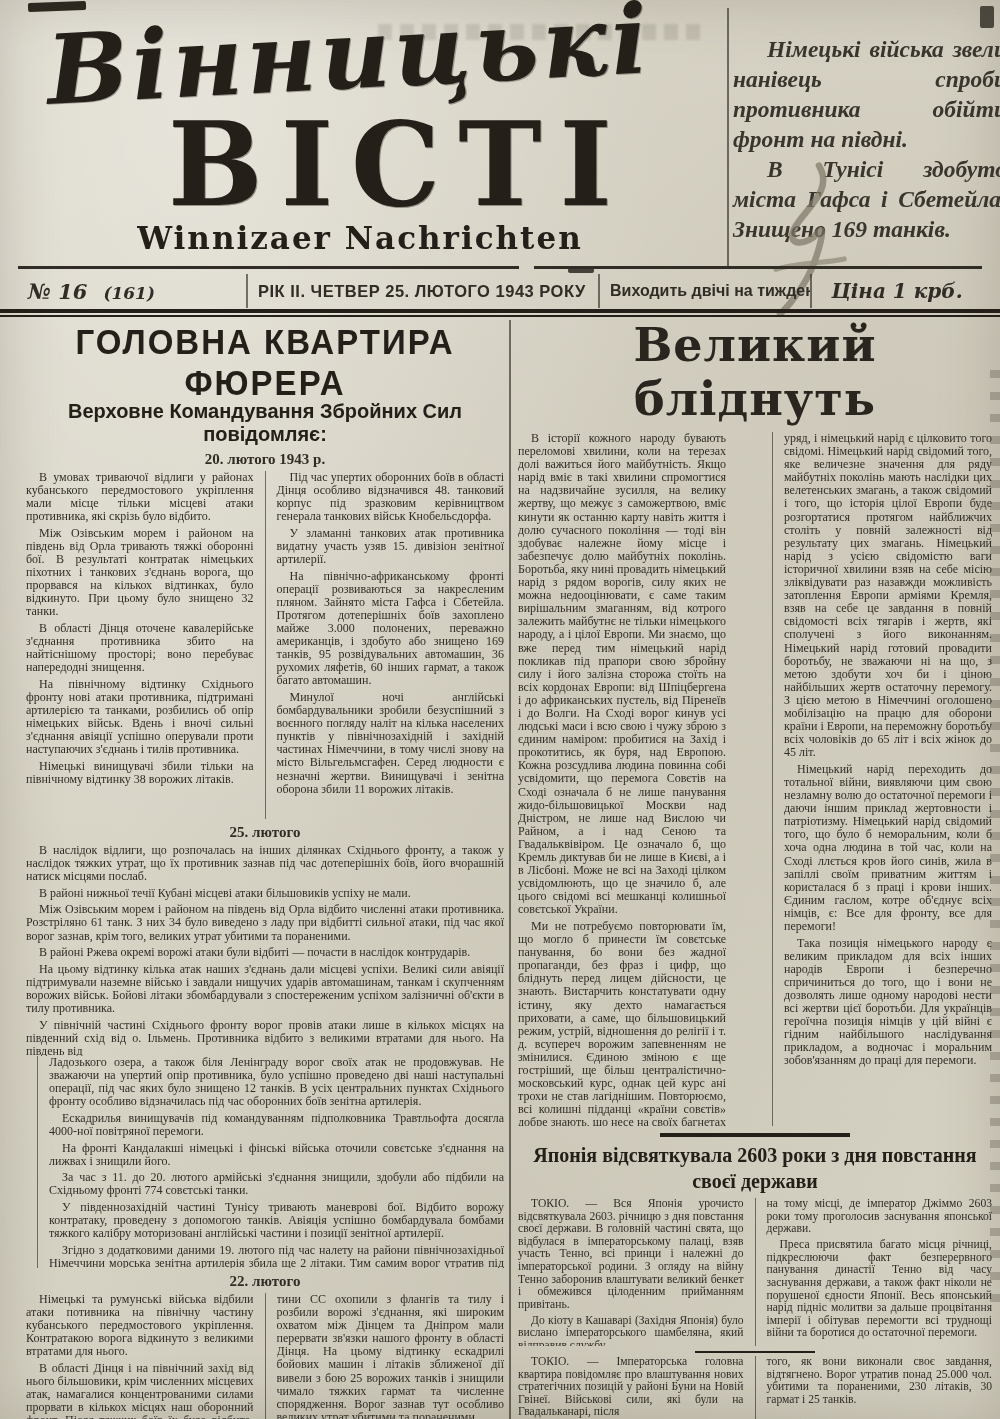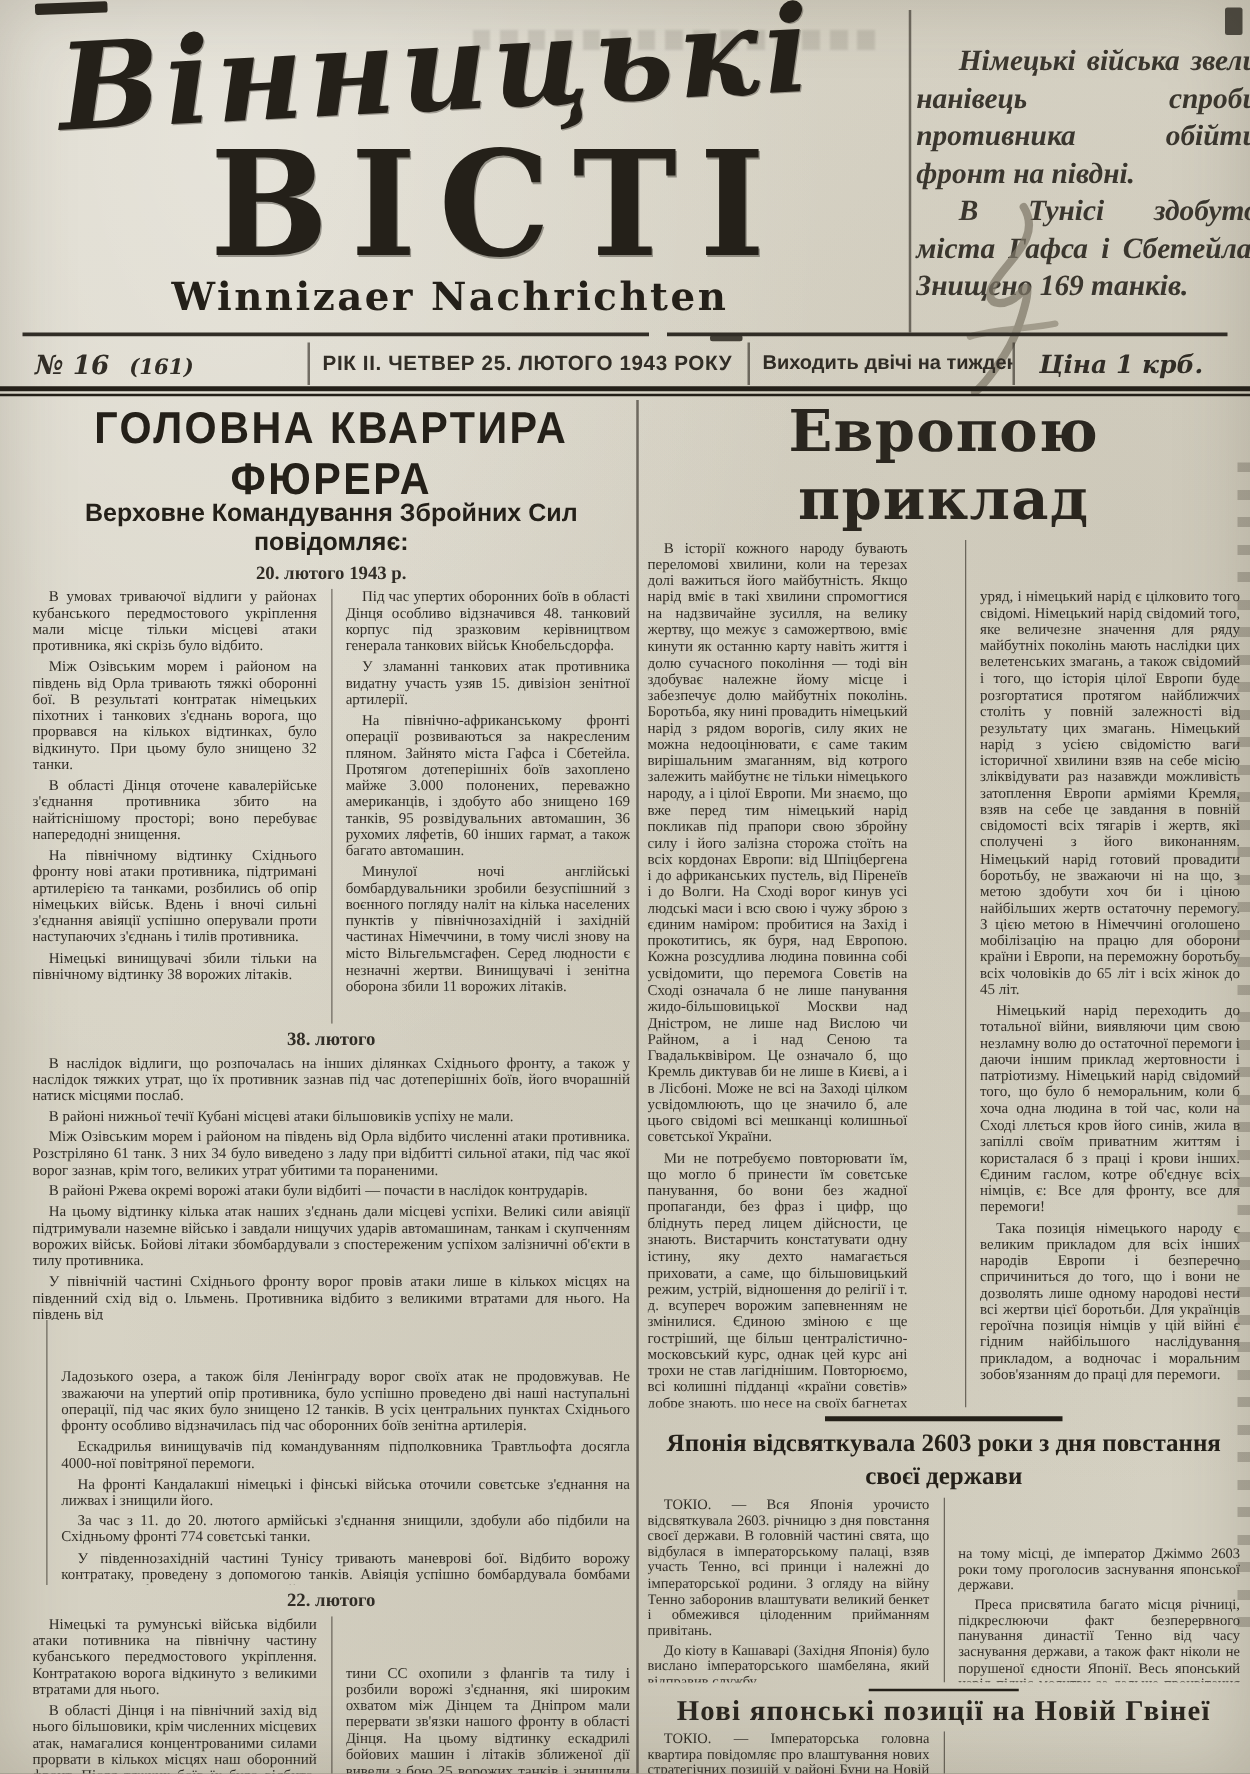--- a/index.html
+++ b/index.html
@@ -80,21 +80,21 @@
   h2.okw{margin:2px 0 4px;text-align:center;
     font-family:"Liberation Sans","DejaVu Sans",sans-serif;font-weight:bold;font-size:20px;color:var(--ink-dark);}
   .dateline{text-align:center;font-weight:bold;font-size:15px;margin:5px 0 3px;}
   .cols{display:flex;overflow:hidden;}
   .col{flex:1;min-width:0;font-size:12px;line-height:13.1px;text-align:justify;overflow:hidden;}
   .col p{margin:0 0 3.5px;text-indent:13px;}
   .cols .colwrap + .colwrap, .cols .col + .col, .cols .colwrap + .col, .cols .col + .colwrap{
     border-left:1px solid var(--rule);padding-left:11px;margin-left:11px;}
   .colwrap{flex:1;min-width:0;position:relative;overflow:hidden;}
   .colwrap .col{height:100%;}
-  .cont-first p:first-child{text-indent:0;margin-top:39px;}
+  .cont-first p:first-child{text-indent:0;}
   .hA{height:348px;} .hB{height:424px;flex-direction:column;} .hC{height:181px;}
   
   h1.vp{margin:0 0 6px;text-align:center;font-family:"DejaVu Serif",serif;font-weight:bold;
     font-size:46px;letter-spacing:1px;color:#2a261f;}
   .hVP{height:694px;gap:35px;}
   .sep-thick{width:190px;height:4px;background:var(--ink-dark);margin:7px auto 5px;}
   .sep-thin{width:120px;height:2px;background:var(--ink-dark);margin:5px auto 3px;}
   h3.jp{margin:2px 14px 4px;text-align:center;font-weight:bold;font-size:20px;line-height:26px;color:var(--ink-dark);}
   .hJP{height:148px;}
   h4.ng{margin:1px 0 3px;text-align:center;font-weight:bold;font-size:23px;letter-spacing:1px;color:#2a261f;}
@@ -158,21 +158,21 @@
           <p>Німецькі винищувачі збили тільки на північному відтинку 38 ворожих літаків.</p>
         </div>
       <div class="col">
           <p>Під час упертих оборонних боїв в області Дінця особливо відзначився 48. танковий корпус під зразковим керівництвом генерала танкових військ Кнобельсдорфа.</p>
           <p>У зламанні танкових атак противника видатну участь узяв 15. дивізіон зенітної артилерії.</p>
           <p>На північно-африканському фронті операції розвиваються за накресленим пляном. Зайнято міста Гафса і Сбетейла. Протягом дотеперішніх боїв захоплено майже 3.000 полонених, переважно американців, і здобуто або знищено 169 танків, 95 розвідувальних автомашин, 36 рухомих ляфетів, 60 інших гармат, а також багато автомашин.</p>
           <p>Минулої ночі англійські бомбардувальники зробили безуспішний з воєнного погляду наліт на кілька населених пунктів у північнозахідній і західній частинах Німеччини, в тому числі знову на місто Вільгельмсгафен. Серед людности є незначні жертви. Винищувачі і зенітна оборона збили 11 ворожих літаків.</p>
         </div>
     </div>
 
-    <div class="dateline">38. лютого</div>
+    <div class="dateline">25. лютого</div>
     <div class="cols hB">
       <div class="col">
           <p>В наслідок відлиги, що розпочалась на інших ділянках Східнього фронту, а також у наслідок тяжких утрат, що їх противник зазнав під час дотеперішніх боїв, його вчорашній натиск місцями послаб.</p>
           <p>В районі нижньої течії Кубані місцеві атаки більшовиків успіху не мали.</p>
           <p>Між Озівським морем і районом на південь від Орла відбито численні атаки противника. Розстріляно 61 танк. З них 34 було виведено з ладу при відбитті сильної атаки, під час якої ворог зазнав, крім того, великих утрат убитими та пораненими.</p>
           <p>В районі Ржева окремі ворожі атаки були відбиті — почасти в наслідок контрударів.</p>
           <p>На цьому відтинку кілька атак наших з'єднань дали місцеві успіхи. Великі сили авіяції підтримували наземне військо і завдали нищучих ударів автомашинам, танкам і скупченням ворожих військ. Бойові літаки збомбардували з спостереженим успіхом залізничні об'єкти в тилу противника.</p>
           <p>У північній частині Східнього фронту ворог провів атаки лише в кількох місцях на південний схід від о. Ільмень. Противника відбито з великими втратами для нього. На південь від</p>
         </div>
       <div class="col cont-first">
@@ -194,21 +194,21 @@
       <div class="colwrap">
         <div class="col cont-first">
             <p>тини СС охопили з флангів та тилу і розбили ворожі з'єднання, які широким охватом між Дінцем та Дніпром мали перервати зв'язки нашого фронту в області Дінця. На цьому відтинку ескадрилі бойових машин і літаків зближеної дії вивели з бою 25 ворожих танків і знищили чимало тяжких гармат та численне спорядження. Ворог зазнав тут особливо великих утрат убитими та пораненими.</p>
           </div>
 
       </div>
     </div>
   </section>
 
   <section class="rightsec">
-    <h1 class="vp">Европою приклад</h1>
+    <h1 class="vp">Великий бліднуть</h1>
     <div class="cols hVP">
       <div class="col">
           <p>В історії кожного народу бувають переломові хвилини, коли на терезах долі важиться його майбутність. Якщо нарід вміє в такі хвилини спромогтися на надзвичайне зусилля, на велику жертву, що межує з саможертвою, вміє кинути як останню карту навіть життя і долю сучасного покоління — тоді він здобуває належне йому місце і забезпечує долю майбутніх поколінь. Боротьба, яку нині провадить німецький нарід з рядом ворогів, силу яких не можна недооцінювати, є саме таким вирішальним змаганням, від котрого залежить майбутнє не тільки німецького народу, а і цілої Европи. Ми знаємо, що вже перед тим німецький нарід покликав під прапори свою збройну силу і його залізна сторожа стоїть на всіх кордонах Европи: від Шпіцбергена і до африканських пустель, від Піренеїв і до Волги. На Сході ворог кинув усі людські маси і всю свою і чужу зброю з єдиним наміром: пробитися на Захід і прокотитись, як буря, над Европою. Кожна розсудлива людина повинна собі усвідомити, що перемога Совєтів на Сході означала б не лише панування жидо-більшовицької Москви над Дністром, не лише над Вислою чи Райном, а і над Сеною та Гвадальквівіром. Це означало б, що Кремль диктував би не лише в Києві, а і в Лісбоні. Може не всі на Заході цілком усвідомлюють, що це значило б, але цього свідомі всі мешканці колишньої совєтської України.</p>
           <p>Ми не потребуємо повторювати їм, що могло б принести їм совєтське панування, бо вони без жадної пропаганди, без фраз і цифр, що бліднуть перед лицем дійсности, це знають. Вистарчить констатувати одну істину, яку дехто намагається приховати, а саме, що більшовицький режим, устрій, відношення до релігії і т. д. всупереч ворожим запевненням не змінилися. Єдиною зміною є ще гостріший, ще більш централістично-московський курс, однак цей курс ані трохи не став лагіднішим. Повторюємо, всі колишні підданці «країни совєтів» добре знають, що несе на своїх багнетах армія Сталіна. Більш однак гідне подиву те, що і німецький</p>
         </div>
       <div class="col cont-first">
           <p>уряд, і німецький нарід є цілковито того свідомі. Німецький нарід свідомий того, яке величезне значення для ряду майбутніх поколінь мають наслідки цих велетенських змагань, а також свідомий і того, що історія цілої Европи буде розгортатися протягом найближчих століть у повній залежності від результату цих змагань. Німецький нарід з усією свідомістю ваги історичної хвилини взяв на себе місію зліквідувати раз назавжди можливість затоплення Европи арміями Кремля, взяв на себе це завдання в повній свідомості всіх тягарів і жертв, які сполучені з його виконанням. Німецький нарід готовий провадити боротьбу, не зважаючи ні на що, з метою здобути хоч би і ціною найбільших жертв остаточну перемогу. З цією метою в Німеччині оголошено мобілізацію на працю для оборони країни і Европи, на переможну боротьбу всіх чоловіків до 65 літ і всіх жінок до 45 літ.</p>
           <p>Німецький нарід переходить до тотальної війни, виявляючи цим свою незламну волю до остаточної перемоги і даючи іншим приклад жертовности і патріотизму. Німецький нарід свідомий того, що було б неморальним, коли б хоча одна людина в той час, коли на Сході ллється кров його синів, жила в запіллі своїм приватним життям і користалася б з праці і крови інших. Єдиним гаслом, котре об'єднує всіх німців, є: Все для фронту, все для перемоги!</p>
           <p>Така позиція німецького народу є великим прикладом для всіх інших народів Европи і безперечно спричиниться до того, що і вони не дозволять лише одному народові нести всі жертви цієї боротьби. Для українців героїчна позиція німців у цій війні є гідним найбільшого наслідування прикладом, а водночас і моральним зобов'язанням до праці для перемоги.</p>
         </div>
@@ -221,21 +221,20 @@
           <p>ТОКІО. — Вся Японія урочисто відсвяткувала 2603. річницю з дня повстання своєї держави. В головній частині свята, що відбулася в імператорському палаці, взяв участь Тенно, всі принци і належні до імператорської родини. З огляду на війну Тенно заборонив влаштувати великий бенкет і обмежився цілоденним прийманням привітань.</p>
           <p>До кіоту в Кашаварі (Західня Японія) було вислано імператорського шамбеляна, який відправив службу</p>
         </div>
       <div class="col cont-first">
           <p>на тому місці, де імператор Джіммо 2603 роки тому проголосив заснування японської держави.</p>
           <p>Преса присвятила багато місця річниці, підкреслюючи факт безперервного панування династії Тенно від часу заснування держави, а також факт ніколи не порушеної єдности Японії. Весь японський нарід підніс молитви за дальше процвітання імперії і обітував перемогти всі труднощі війни та боротися до остаточної перемоги.</p>
         </div>
     </div>
 
     <div class="sep-thin"></div>
-    <h4 class="ng">Нові японські позиції на Новій Гвінеї</h4>
     <div class="cols hNG small">
       <div class="col">
           <p>ТОКІО. — Імператорська головна квартира повідомляє про влаштування нових стратегічних позицій у районі Буни на Новій Гвінеї. Військові сили, які були на Гвадальканарі, після</p>
         </div>
       <div class="col cont-first">
           <p>того, як вони виконали своє завдання, відтягнено. Ворог утратив понад 25.000 чол. убитими та пораненими, 230 літаків, 30 гармат і 25 танків.</p>
         </div>
     </div>
   </section>
 

